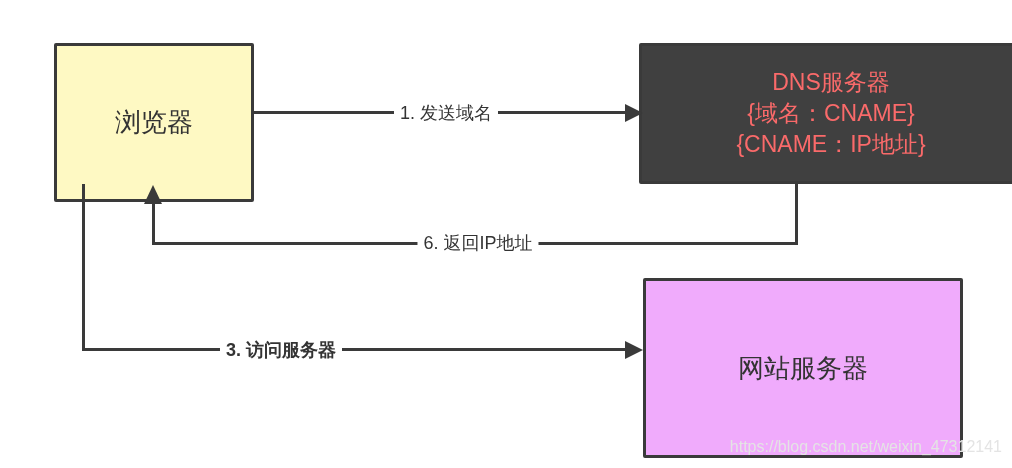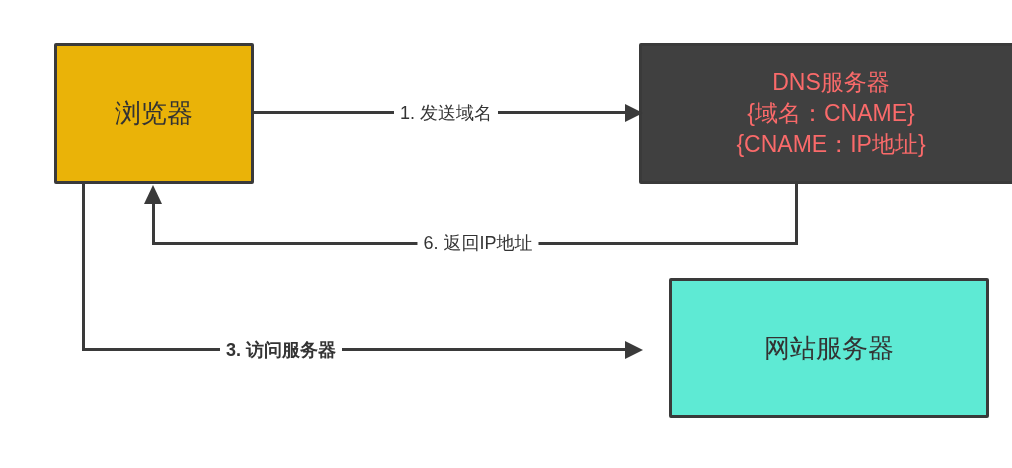--- a/index.html
+++ b/index.html
@@ -6,23 +6,23 @@
   .canvas {
     position:relative; width:1012px; height:468px; background:#ffffff;
     font-family:"Liberation Sans", sans-serif; overflow:hidden;
   }
   .node {
     position:absolute; box-sizing:border-box;
     border:3px solid #3a3a3a; border-radius:2px;
     display:flex; flex-direction:column; align-items:center; justify-content:center;
     text-align:center; color:#333333;
   }
-  .node-browser { left:54px; top:43px; width:200px; height:141px; background:#eab308; font-size:26px; }
+  .node-browser { left:54px; top:43px; width:200px; height:159px; background:#fef9c3; font-size:26px; }
   .node-dns     { left:639px; top:43px; width:384px; height:141px; background:#404040; color:#fa6a6a; font-size:23px; line-height:31px; }
-  .node-web     { left:669px; top:278px; width:320px; height:140px; background:#5eead4; font-size:26px; }
+  .node-web     { left:643px; top:278px; width:320px; height:180px; background:#f0abfc; font-size:26px; }
   .seg { position:absolute; background:#3a3a3a; }
   .edge-label {
     position:absolute; transform:translate(-50%,-50%);
     background:#ffffff; padding:0 6px; font-size:18px; color:#333333; white-space:nowrap;
   }
   .ah-right { position:absolute; width:0; height:0;
     border-left:18px solid #3a3a3a; border-top:9px solid transparent; border-bottom:9px solid transparent; }
   .ah-up { position:absolute; width:0; height:0;
     border-bottom:19px solid #3a3a3a; border-left:9px solid transparent; border-right:9px solid transparent; }
   .watermark { position:absolute; right:10px; top:438px; font-size:16px; color:#e4e4e4; }
@@ -54,14 +54,15 @@
   <div class="seg" style="left:152px; top:242px; width:646px; height:3px;"></div>
   <div class="seg" style="left:152px; top:203px; width:3px; height:42px;"></div>
   <div class="ah-up" style="left:144px; top:185px;"></div>
   <div class="edge-label" style="left:478px; top:243px;">6. 返回IP地址</div>
 
   <div class="seg" style="left:82px; top:184px; width:3px; height:167px;"></div>
   <div class="seg" style="left:82px; top:348px; width:546px; height:3px;"></div>
   <div class="ah-right" style="left:625px; top:341px;"></div>
   <div class="edge-label" style="left:281px; top:350px;font-weight:bold;">3. 访问服务器</div>
 
+  <div class="watermark">https://blog.csdn.net/weixin_47312141</div>
 
 </div>
 
 </body></html>

